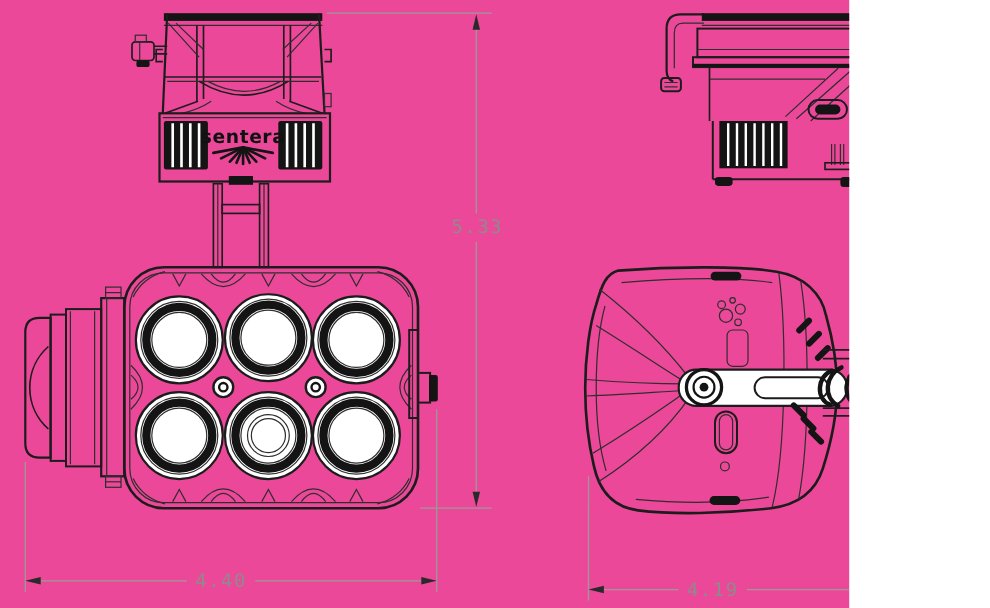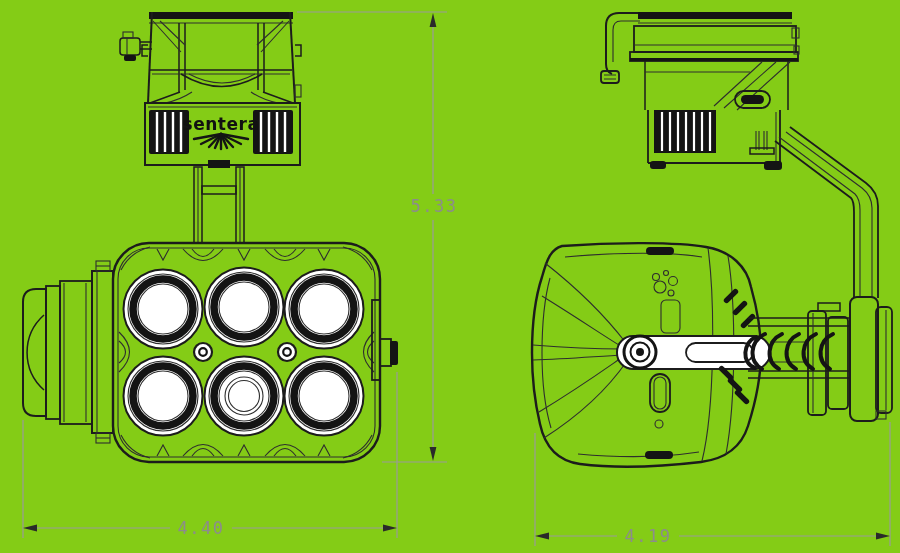--- a/index.html
+++ b/index.html
@@ -1,16 +1,16 @@
 <!DOCTYPE html>
 <html><head>
 <meta charset="utf-8">
 <style>
   html,body{margin:0;padding:0;background:#fff;}
-  .canvas{position:relative;width:900px;height:553px;background:#84cc16;overflow:hidden;
+  .canvas{position:relative;width:772px;height:553px;background:#ec4899;overflow:hidden;
           font-family:"DejaVu Sans",sans-serif;}
   svg{display:block;}
   .ink{stroke:#1c1c1c;fill:none;}
   .w24{stroke-width:2.4;} .w2{stroke-width:2;} .w18{stroke-width:1.8;} .w15{stroke-width:1.5;}
   .thin{stroke:#2e2e2e;stroke-width:1.1;fill:none;}
   .fillink{fill:#141414;stroke:none;}
   .dim{stroke:#9a9a9a;stroke-width:1.2;fill:none;}
   .dimtext{fill:#8c8c8c;font-family:"DejaVu Sans Mono",monospace;font-size:17px;
            letter-spacing:1.5px;text-anchor:middle;}
   .logotext{fill:#111;font-family:"DejaVu Sans",sans-serif;font-weight:bold;

